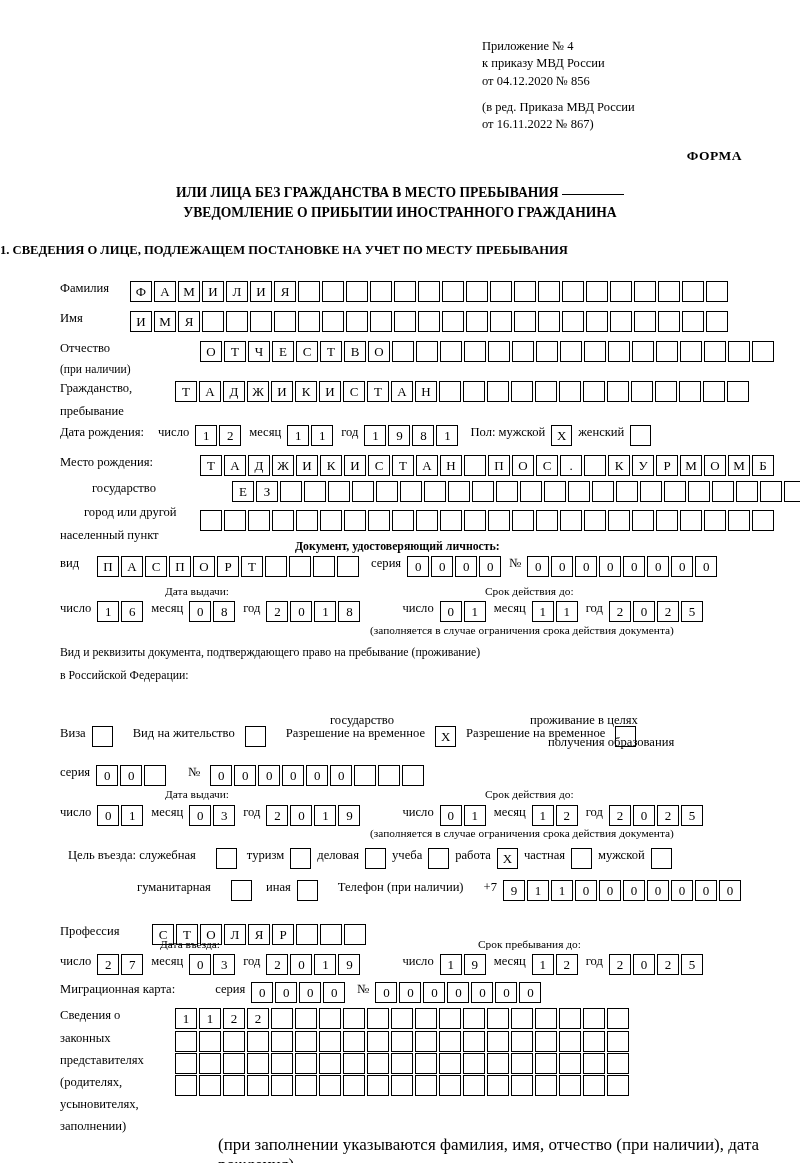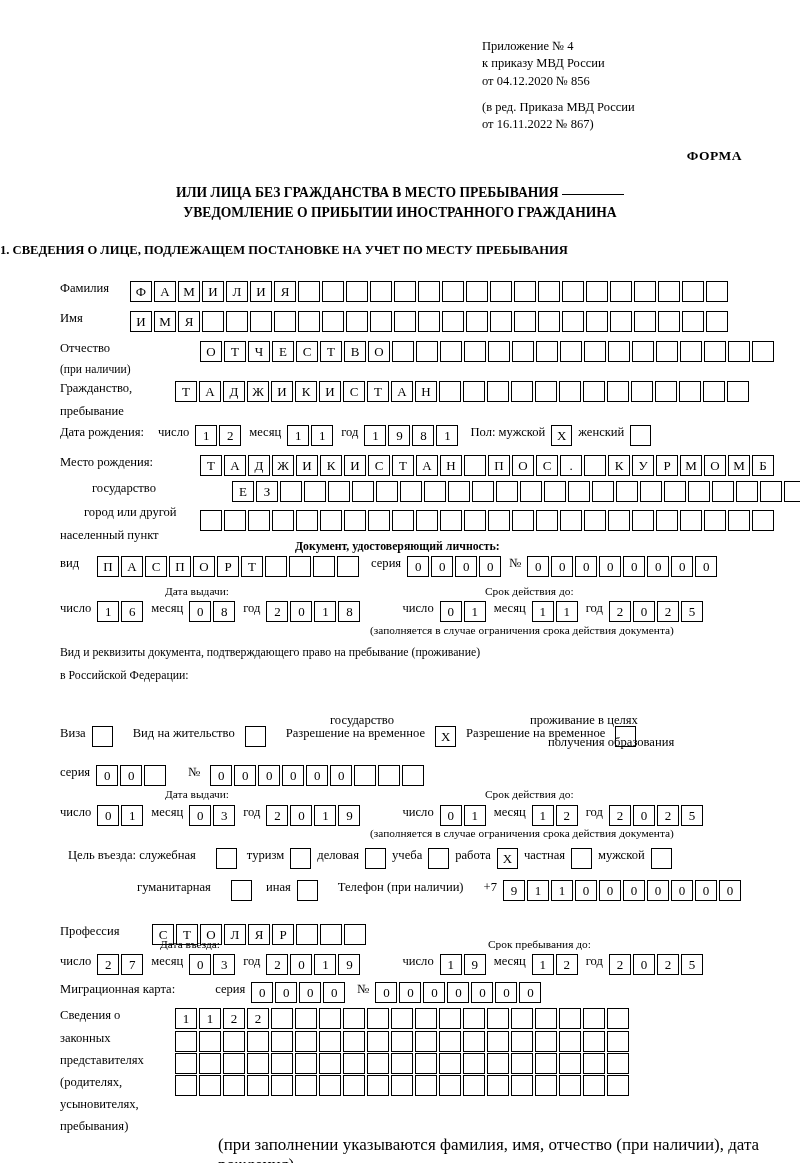--- a/index.html
+++ b/index.html
@@ -668,21 +668,21 @@
       <span class="cell">Л</span>
       <span class="cell">Я</span>
       <span class="cell">Р</span>
       <span class="cell"></span>
       <span class="cell"></span>
       <span class="cell"></span>
     </span>
   </div>
 
   <div class="center-note" style="top:938px; left:160px;">Дата въезда:</div>
-  <div class="center-note" style="top:938px; left:488px;">Срок пребывания до:</div>
+  <div class="center-note" style="top:938px; left:478px;">Срок пребывания до:</div>
 
   <div class="row" style="top:954px; left:60px;">
     <span class="lbl">число</span>
     <span class="gap6"></span>
     <span class="boxes">
       <span class="cell">2</span>
       <span class="cell">7</span>
     </span>
     <span class="gap6"></span>
     <span class="lbl">месяц</span>
@@ -759,21 +759,21 @@
   <div class="row" style="top:1053px; left:60px;">
     <span class="lbl">представителях</span>
   </div>
   <div class="row" style="top:1075px; left:60px;">
     <span class="lbl">(родителях,</span>
   </div>
   <div class="row" style="top:1097px; left:60px;">
     <span class="lbl">усыновителях,</span>
   </div>
   <div class="row" style="top:1119px; left:60px;">
-    <span class="lbl">пребывания)</span>
+    <span class="lbl">заполнении)</span>
   </div>
 
   <div class="row" style="top:1008px; left:175px;">
     <span class="boxes">
       <span class="cell">1</span>
       <span class="cell">1</span>
       <span class="cell">2</span>
       <span class="cell">2</span>
       <span class="cell"></span>
       <span class="cell"></span>

